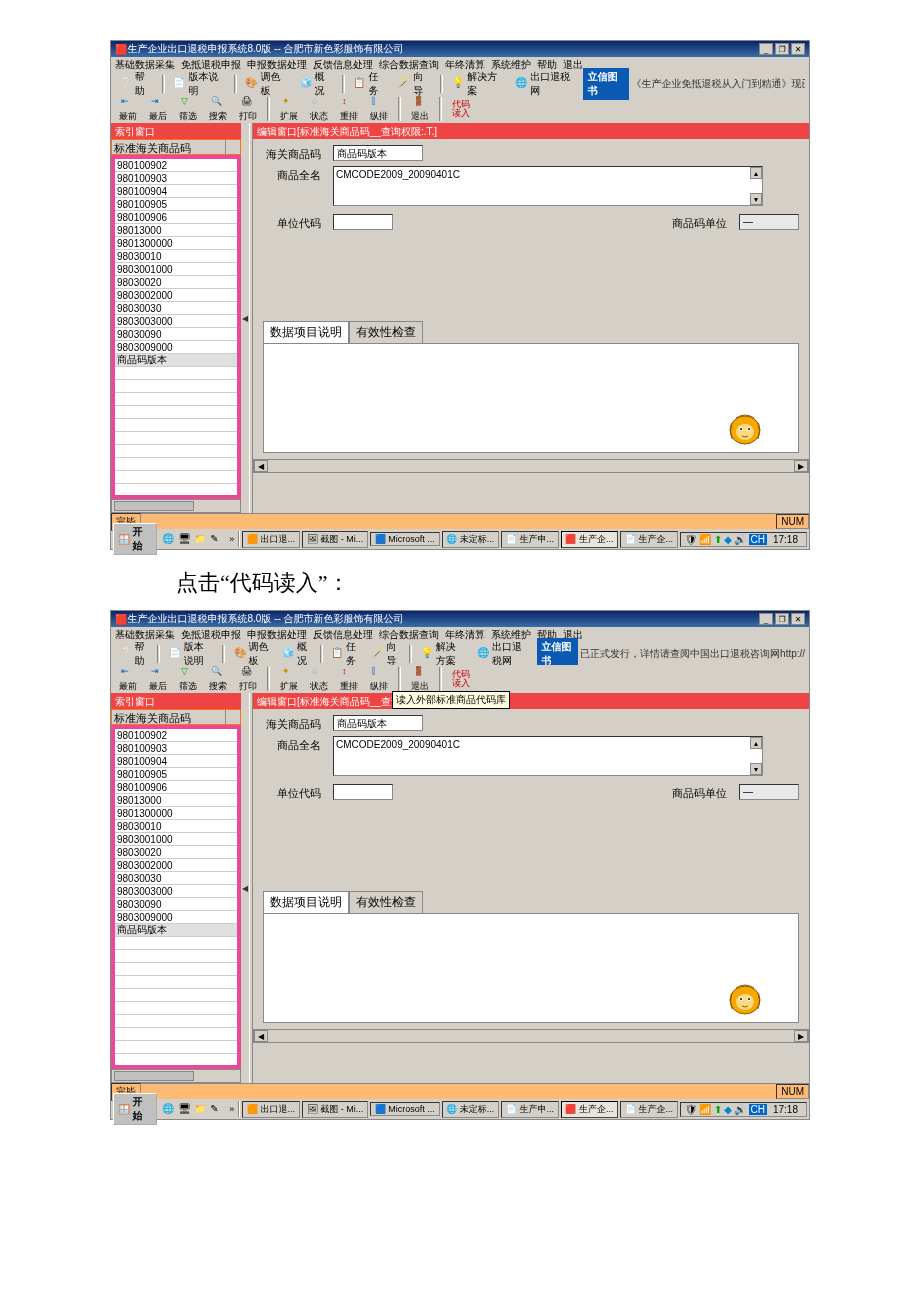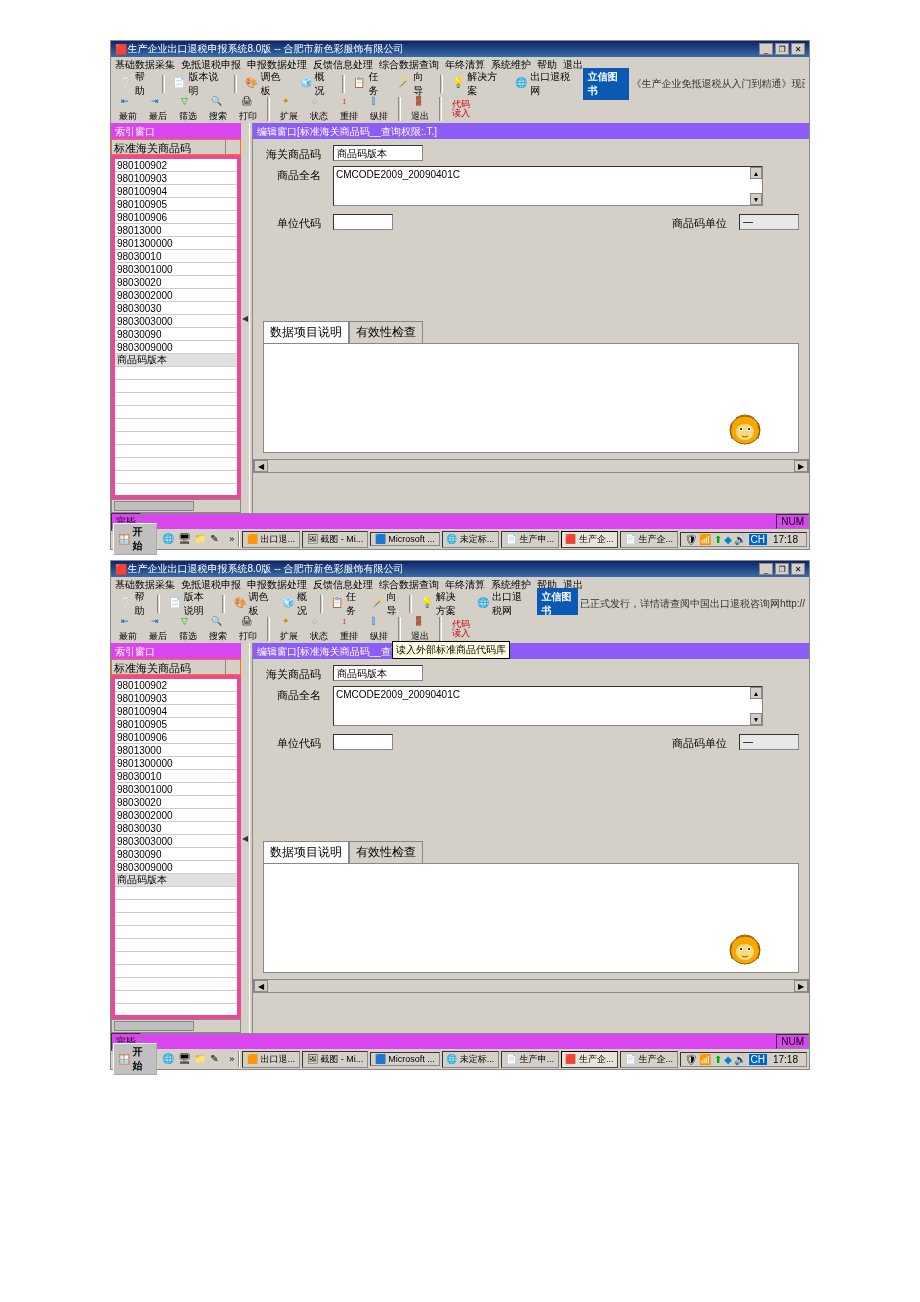--- a/index.html
+++ b/index.html
@@ -26,54 +26,54 @@
   .toolbar2 { height:28px; background:#d4d0c8; display:flex; gap:4px; padding:2px 4px; align-items:center; }
   .toolbar2 .tb2 { display:flex; flex-direction:column; align-items:center; font-size:9px; cursor:pointer; padding:1px 4px; }
   .toolbar2 .ico2 { width:14px; height:14px; }
   .toolbar2 .sep { width:3px; height:24px; border-left:1px solid #888; border-right:1px solid #fff; margin:0 2px; }
   .toolbar2 .red { color:#c00; }
 
   .tooltip { position:absolute; background:#ffffe1; border:1px solid #000; padding:1px 3px; font-size:10px; }
 
   .body { display:flex; height:390px; }
   .left { width:130px; display:flex; flex-direction:column; }
-  .left .head { height:16px; background:#d946ef; color:#fff; font-size:10px; padding:2px 4px; }
+  .left .head { height:16px; background:#ef4444; color:#fff; font-size:10px; padding:2px 4px; }
   .left .gridhead { height:16px; background:#d4d0c8; border:1px solid #f97316; font-size:11px; display:flex; }
   .left .gridhead .cell { flex:1; border-right:1px solid #888; padding:1px 2px; }
   .left .grid { flex:1; background:#fff; border:4px solid #ec4899; overflow:hidden; position:relative; }
   .left .row { height:13px; font-size:10px; border-bottom:1px solid #ccc; padding:0 2px; display:flex; align-items:center; }
   .left .row.sel { background:#e0e0e0; }
   .left .hscroll { height:14px; background:#d4d0c8; border:1px solid #888; position:relative; }
   .left .hthumb { position:absolute; left:2px; top:1px; width:80px; height:10px; background:#c0c0c0; border:1px solid #888; }
 
   .splitter { width:4px; background:#d4d0c8; border-left:1px solid #fff; border-right:1px solid #888; cursor:col-resize; }
   .collapse { width:8px; background:#d4d0c8; display:flex; align-items:center; justify-content:center; font-size:8px; color:#333; cursor:pointer; }
 
   .right { flex:1; display:flex; flex-direction:column; background:#d4d0c8; }
-  .right .head { height:16px; background:#8b5cf6; color:#fff; font-size:10px; padding:2px 4px; }
+  .right .head { height:16px; background:#ef4444; color:#fff; font-size:10px; padding:2px 4px; }
   .form { padding:6px 10px; position:relative; }
   .frow { display:flex; align-items:flex-start; margin-bottom:4px; font-size:11px; }
   .frow .lab { width:70px; text-align:right; padding-right:12px; padding-top:2px; }
   .frow .inp { border:1px inset #888; background:#fff; height:16px; padding:1px 3px; font-size:10px; }
   .frow .ta { border:1px inset #888; background:#fff; height:40px; width:430px; font-size:10px; padding:2px; position:relative; }
   .frow .ta .sbup,.frow .ta .sbdn { position:absolute; right:0; width:12px; height:12px; background:#d4d0c8; border:1px solid #888; font-size:7px; display:flex; align-items:center; justify-content:center; }
   .frow .ta .sbup { top:0; } .frow .ta .sbdn { bottom:0; }
 
   .tabs { margin-top:90px; display:flex; font-size:12px; }
   .tabs .tab { padding:2px 6px; border:1px solid #888; background:#d4d0c8; cursor:pointer; }
   .tabs .tab.act { background:#fff; border-bottom:1px solid #fff; }
   .tabpane { height:110px; border:1px solid #888; background:#fff; margin-top:-1px; position:relative; }
   
   .lion { position:absolute; right:30px; bottom:4px; width:46px; height:40px; cursor:pointer; }
   .lion svg { width:100%; height:100%; }
   .rhscroll { height:14px; background:#d4d0c8; border:1px solid #888; display:flex; }
   .rhscroll .btn { width:14px; height:12px; background:#d4d0c8; border:1px solid #888; font-size:8px; display:flex; align-items:center; justify-content:center; }
   .rhscroll .sp { flex:1; }
 
-  .status { height:16px; background:#d946ef; border-top:1px solid #888; font-size:10px; display:flex; align-items:center; }
+  .status { height:16px; background:#fdba74; border-top:1px solid #888; font-size:10px; display:flex; align-items:center; }
   .status .seg { border:1px inset #888; padding:1px 4px; }
   .status .sp { flex:1; }
 
   .taskbar { height:20px; background:#d4d0c8; display:flex; align-items:center; font-size:10px; gap:2px; padding:0 2px; }
   .taskbar .start { background:#c0c0c0; border:1px outset #fff; padding:1px 4px; display:flex; align-items:center; gap:2px; cursor:pointer; }
   .taskbar .ql { display:flex; gap:2px; padding:0 2px; }
   .taskbar .ql div { width:14px; height:14px; border:1px solid transparent; cursor:pointer; }
   .taskbar .task { border:1px inset #888; padding:1px 4px; background:#d4d0c8; font-size:9px; display:flex; align-items:center; gap:2px; cursor:pointer; max-width:70px; white-space:nowrap; overflow:hidden; }
   .taskbar .task.act { background:#e8e4dc; border:1px inset #444; }
   .taskbar .tray { margin-left:auto; display:flex; gap:2px; align-items:center; border:1px inset #888; padding:1px 4px; }
@@ -353,20 +353,21 @@
       <span style="color:#0a0">⬆</span>
       <span style="color:#08c">◆</span>
       <span>🔊</span>
       <span style="background:#06c;color:#fff;padding:0 2px">CH</span>
       <span class="clock">17:18</span>
     </div>
   </div>
 
 </div>
 
+<div class="caption">点击“代码读入”：</div>
 
 <div class="app" style="margin-top:0">
 
   <div class="titlebar">
     <span>🟥</span>
     <span>生产企业出口退税申报系统8.0版 -- 合肥市新色彩服饰有限公司</span>
     <span class="spacer"></span>
     <div class="winbtns">
       <div class="winbtn">_</div>
       <div class="winbtn">❐</div>

